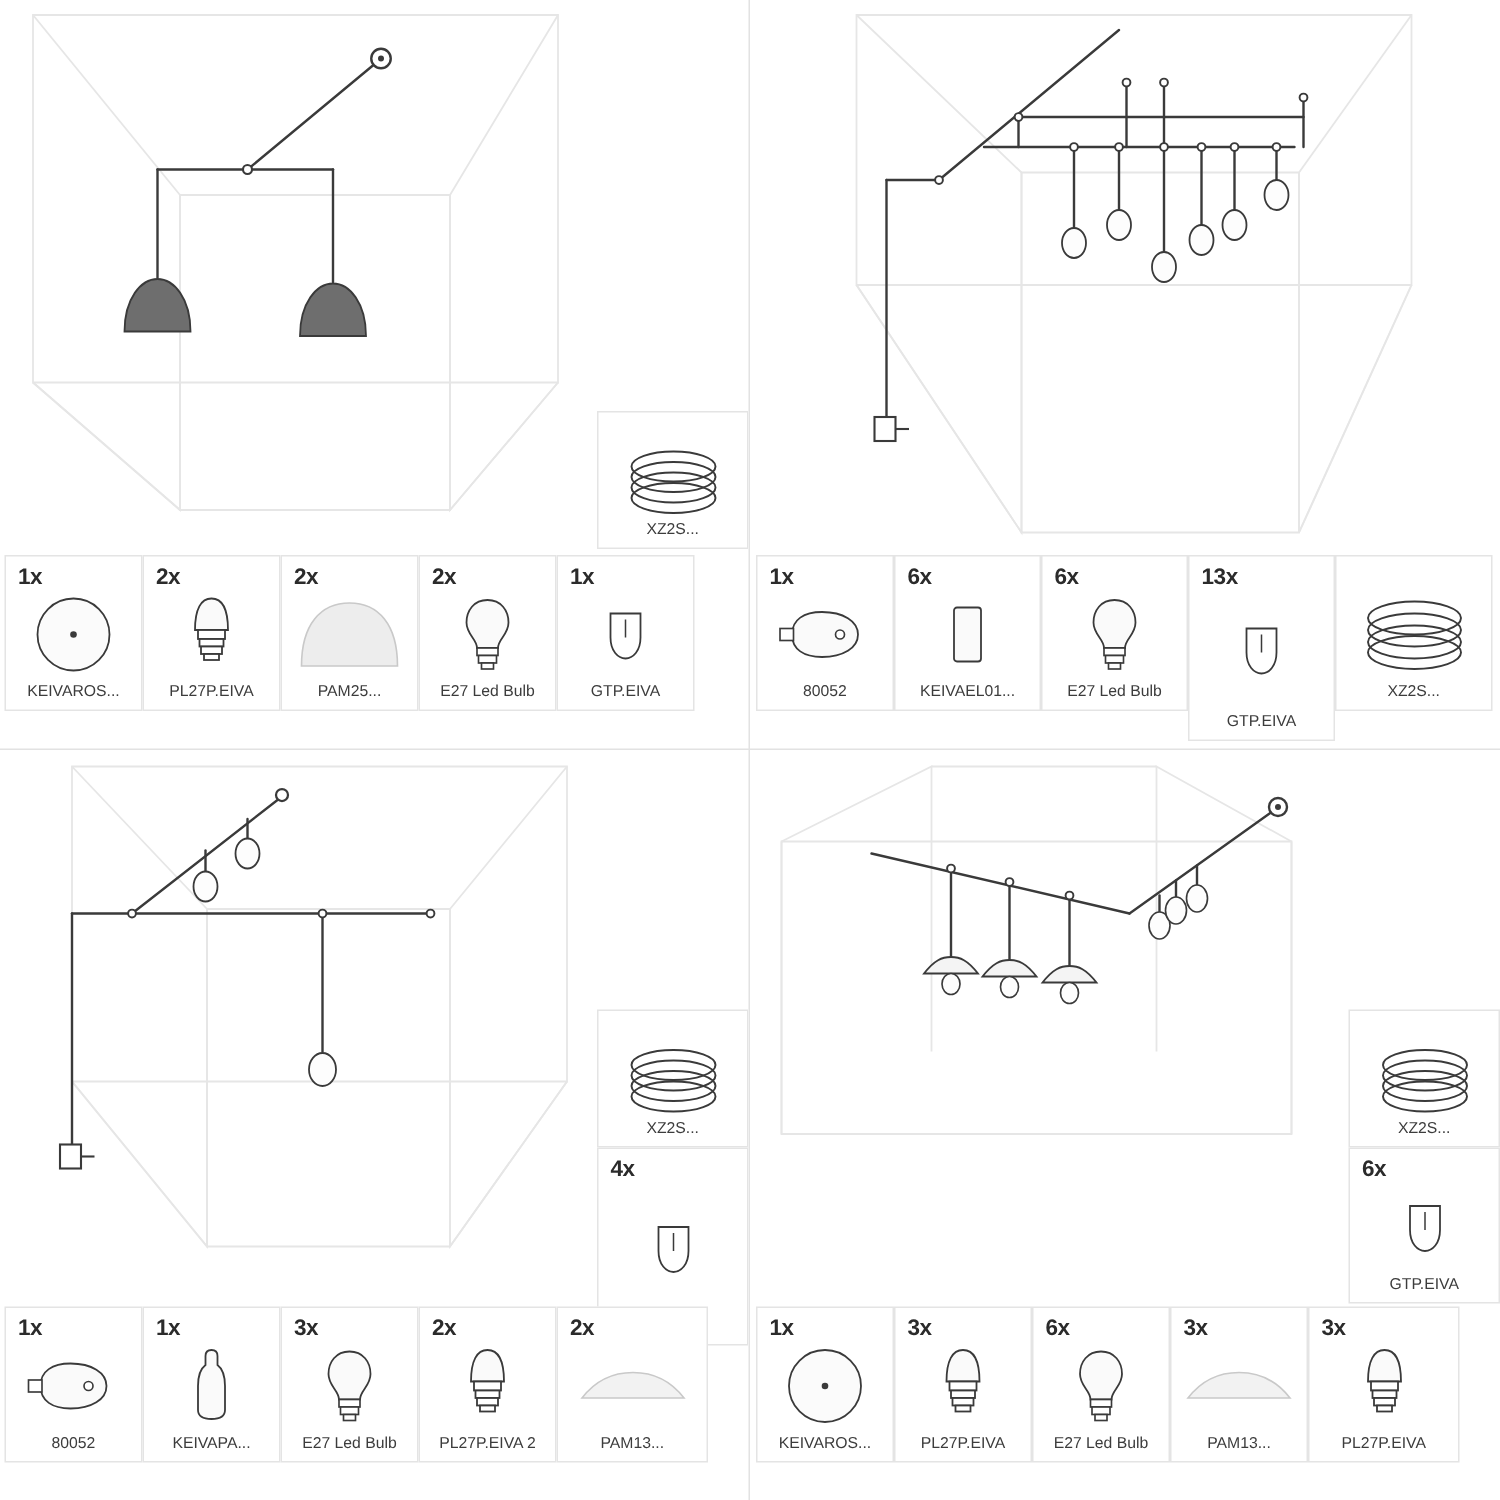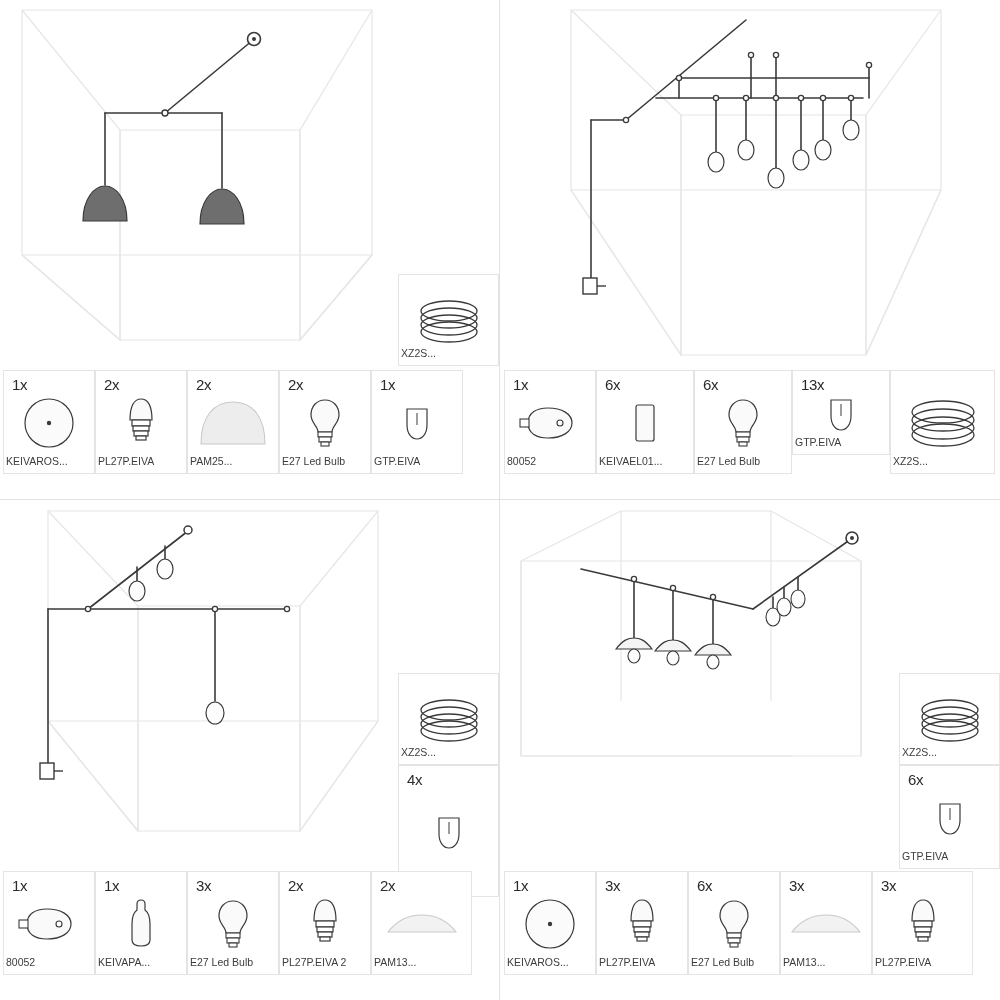--- a/index.html
+++ b/index.html
@@ -10,22 +10,22 @@
   .quad{position:absolute;width:499px;height:499px;overflow:hidden;}
   .q1{left:0;top:0;}
   .q2{left:501px;top:0;}
   .q3{left:0;top:501px;}
   .q4{left:501px;top:501px;}
   .scene{position:absolute;left:0;top:0;width:499px;height:499px;}
   .scene svg{display:block;}
   
   .cards{position:absolute;display:flex;}
   .card{position:relative;border:1px solid #e4e4e4;background:#fff;box-sizing:border-box;}
-  .qty{position:absolute;left:8px;top:5px;font-size:15px;font-weight:normal;color:#2b2b2b;letter-spacing:-0.3px;}
-  .cap{position:absolute;left:0;right:0;bottom:6px;font-size:10.5px;color:#3c3c3c;white-space:nowrap;overflow:hidden;text-overflow:ellipsis;padding:0 2px;margin-top:33px;}
+  .qty{position:absolute;left:8px;top:5px;font-size:15px;font-weight:bold;color:#2b2b2b;letter-spacing:-0.3px;}
+  .cap{position:absolute;left:0;right:0;bottom:6px;text-align:center;font-size:10.5px;color:#3c3c3c;white-space:nowrap;overflow:hidden;text-overflow:ellipsis;padding:0 2px;margin-top:33px;}
   .art{position:absolute;left:0;right:0;top:26px;bottom:24px;display:flex;align-items:center;justify-content:center;}
   .art svg{display:block;}
 </style>
 </head>
 <body>
 
 <div class="grid">
   <div class="vdiv"></div>
   <div class="hdiv"></div>
 
@@ -215,21 +215,21 @@
         <span class="art">
           <svg width="34" height="54" viewBox="0 0 34 54">
             <path d="M17 4 C26 4 31 11 31 19 C31 27 24 30 24 36 L10 36 C10 30 3 27 3 19 C3 11 8 4 17 4 Z" fill="#fafafa" stroke="#3a3a3a" stroke-width="1.2"></path>
             <rect x="10" y="36" width="14" height="5" fill="#fff" stroke="#3a3a3a" stroke-width="1.1"></rect>
             <rect x="11" y="41" width="12" height="5" fill="#fff" stroke="#3a3a3a" stroke-width="1.1"></rect>
             <rect x="13" y="46" width="8" height="4" fill="#fff" stroke="#3a3a3a" stroke-width="1.1"></rect>
           </svg>
         </span>
         <span class="cap">E27 Led Bulb</span>
       </div>
-      <div class="card" style="width:98px;height:85px;">
+      <div class="card" style="width:98px;height:124px;">
         <span class="qty">13x</span>
         <span class="art">
           <svg width="30" height="44" viewBox="0 0 30 44">
             <path d="M5 8 L25 8 L25 24 C25 33 20 38 15 38 C10 38 5 33 5 24 Z" fill="#fff" stroke="#3a3a3a" stroke-width="1.2"></path>
             <path d="M15 12 L15 24" stroke="#3a3a3a" stroke-width="1"></path>
           </svg>
         </span>
         <span class="cap">GTP.EIVA</span>
       </div>
       <div class="card" style="width:105px;height:104px;">

